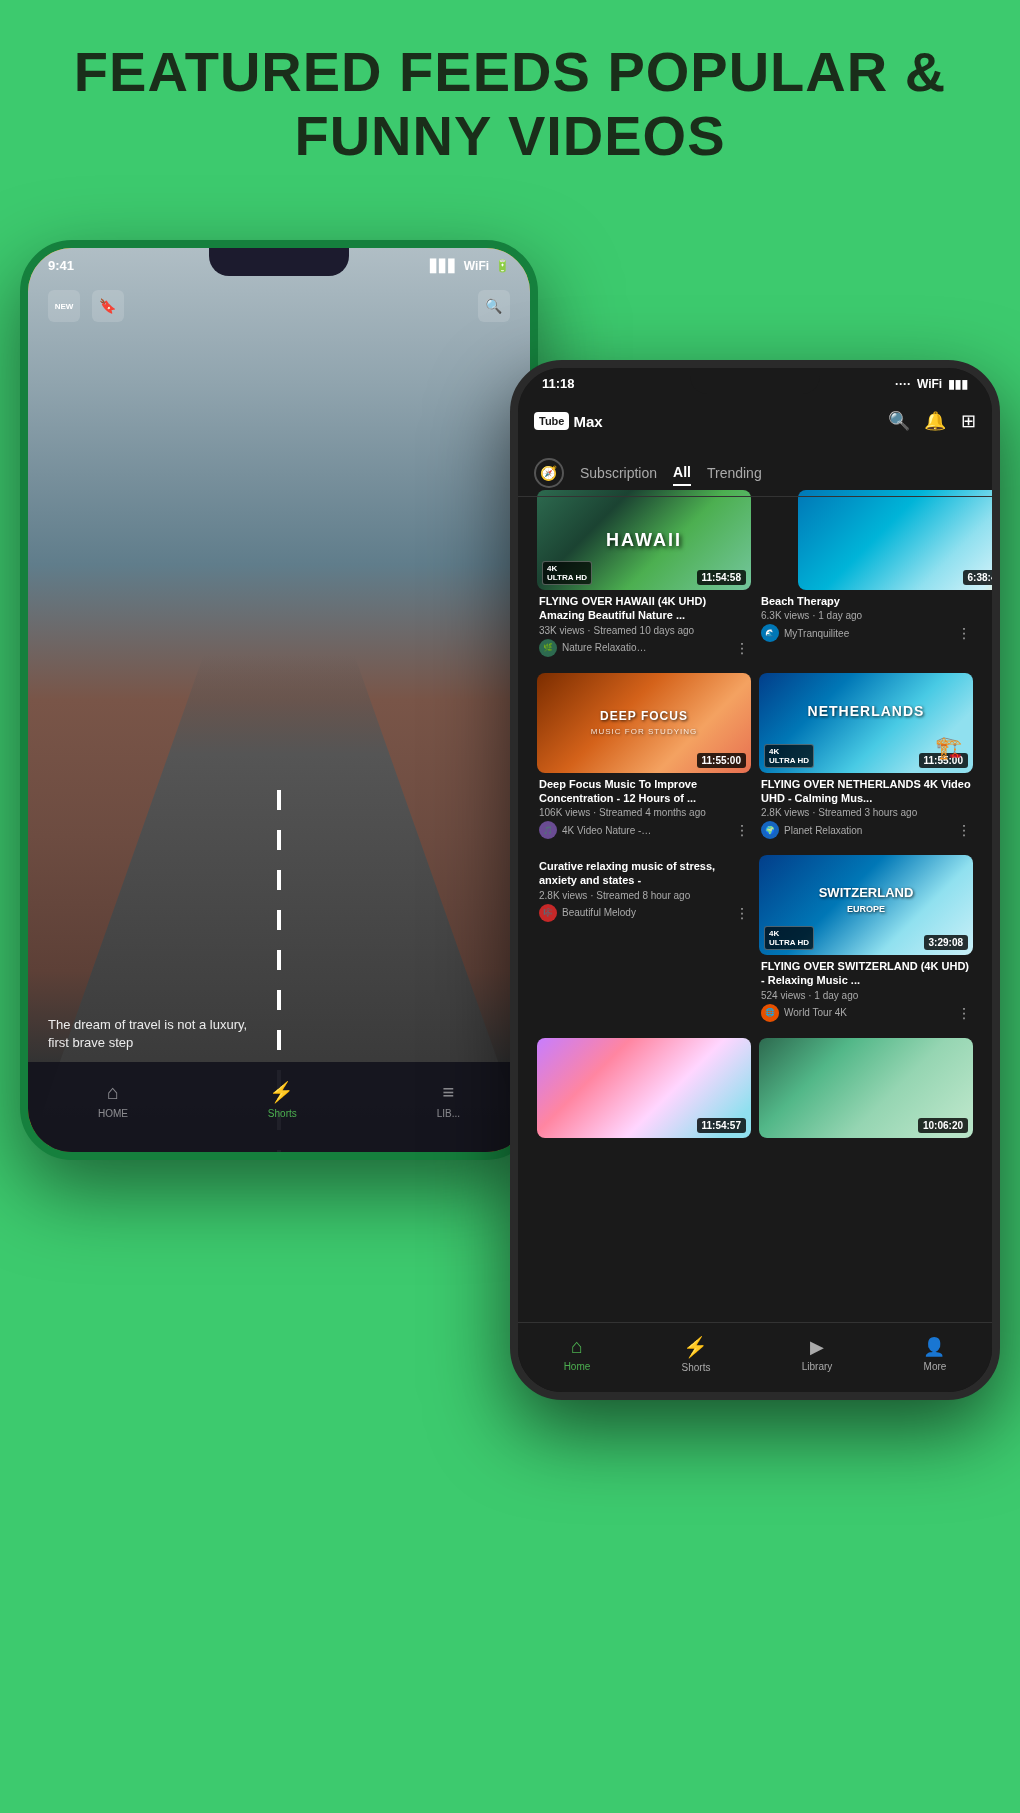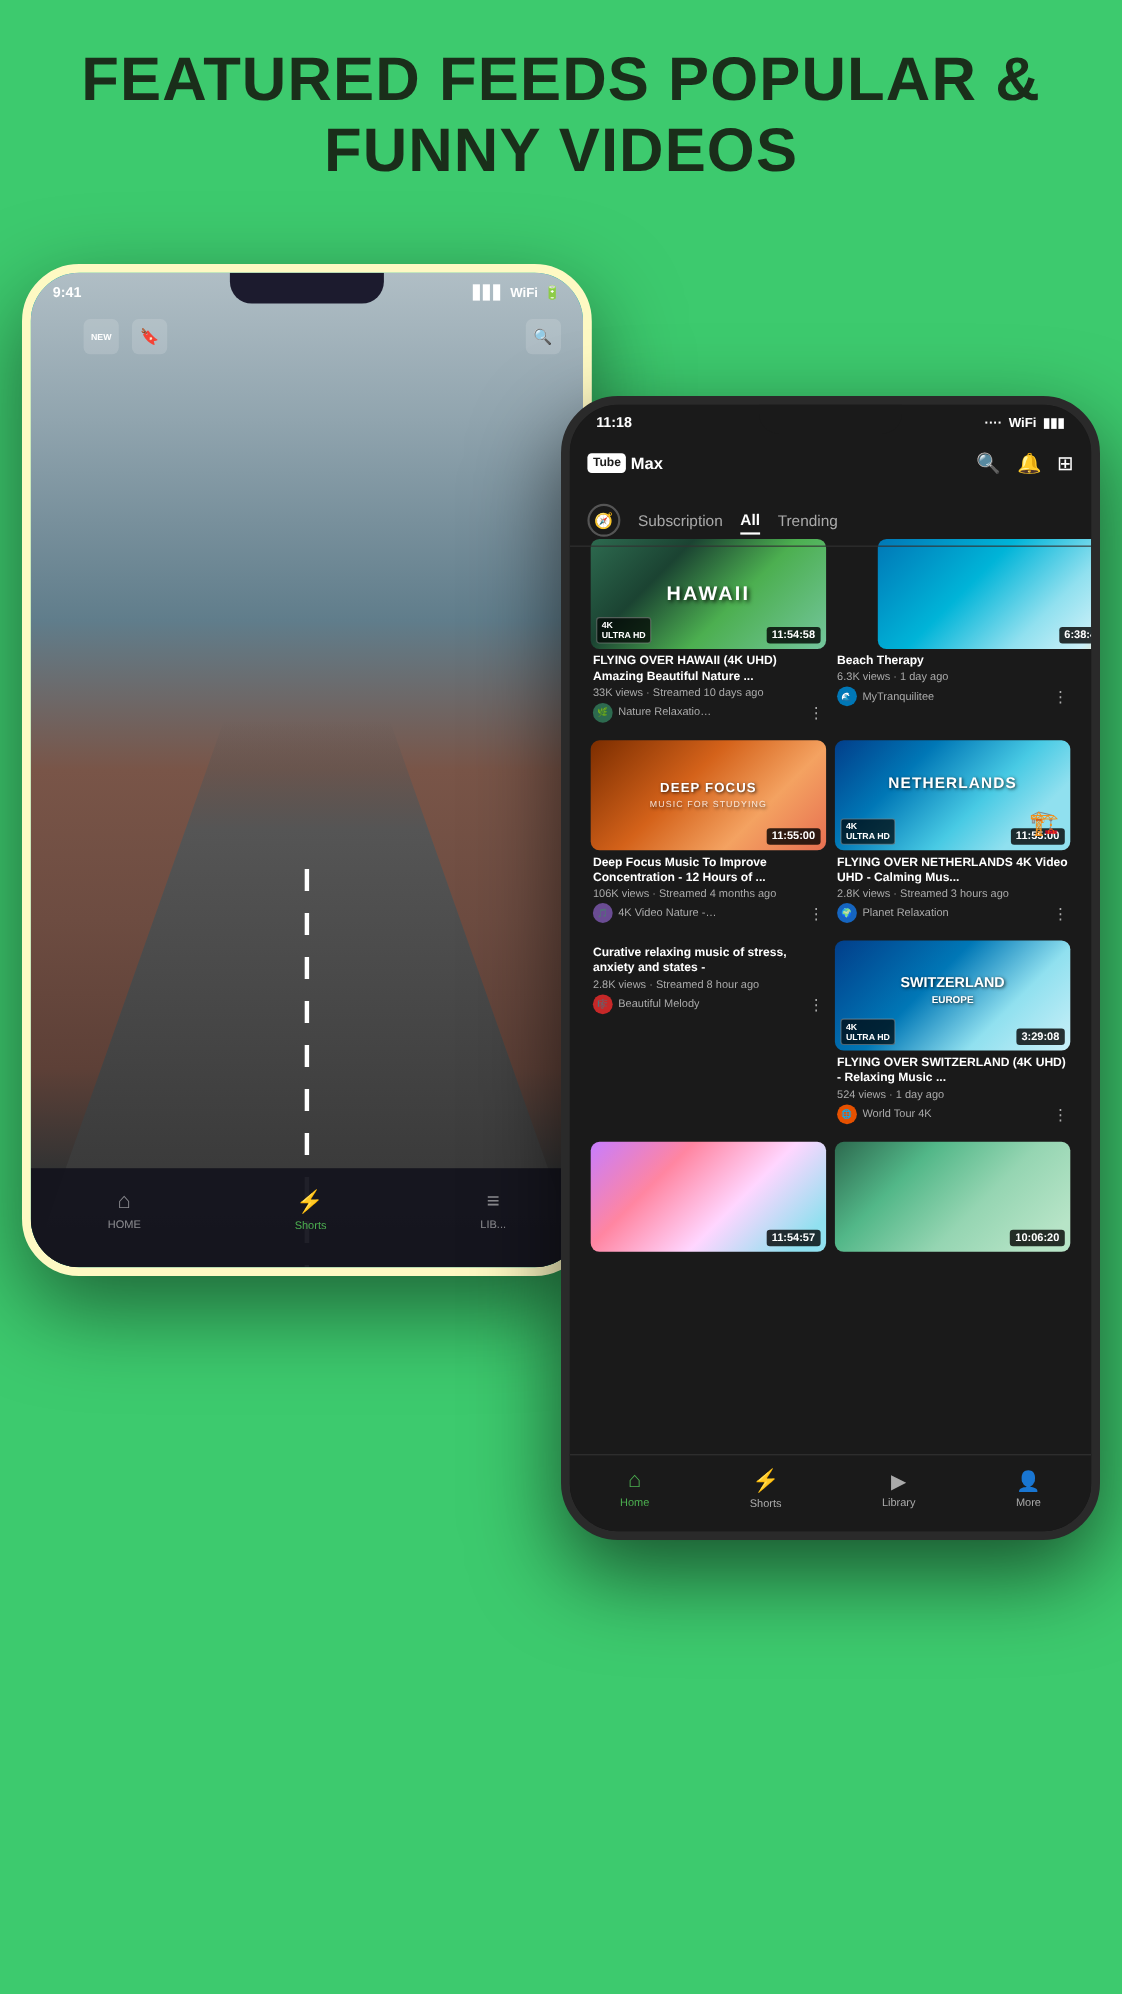--- a/index.html
+++ b/index.html
@@ -32,23 +32,23 @@
       bottom: 0;
     }
 
     
     .phone-left {
       position: absolute;
       left: 20px;
       top: 40px;
       width: 518px;
       height: 920px;
-      background: #14b8a6;
+      background: #eab308;
       border-radius: 52px;
-      border: 8px solid #fef9c3;
+      border: 8px solid #15803d;
       box-shadow: 0 30px 80px rgba(0,0,0,0.5);
       overflow: hidden;
       z-index: 1;
     }
 
     .phone-left .notch {
       position: absolute;
       top: 0;
       left: 50%;
       transform: translateX(-50%);
@@ -115,21 +115,20 @@
 
     .phone-left .top-icons {
       position: absolute;
       top: 42px;
       left: 20px;
       right: 20px;
       display: flex;
       justify-content: space-between;
       align-items: center;
       z-index: 20;
-      margin-left: 28px;
     }
 
     .phone-left .top-icons .left-icons {
       display: flex;
       gap: 12px;
     }
 
     .icon-box {
       width: 32px;
       height: 32px;
@@ -667,20 +666,22 @@
           <div class="icon-box">
             <span>🔖</span>
           </div>
         </div>
         <div class="icon-box">
           <span>🔍</span>
         </div>
       </div>
 
       <div class="user-overlay">
+        <div class="caption-text" style="white-space: pre-line;">The dream of travel is not a luxury,
+first brave step</div>
       </div>
 
       <div class="bottom-nav-left">
         <div class="nav-item">
           <span class="nav-icon">⌂</span>
           <span>HOME</span>
         </div>
         <div class="nav-item active">
           <span class="nav-icon">⚡</span>
           <span>Shorts</span>

